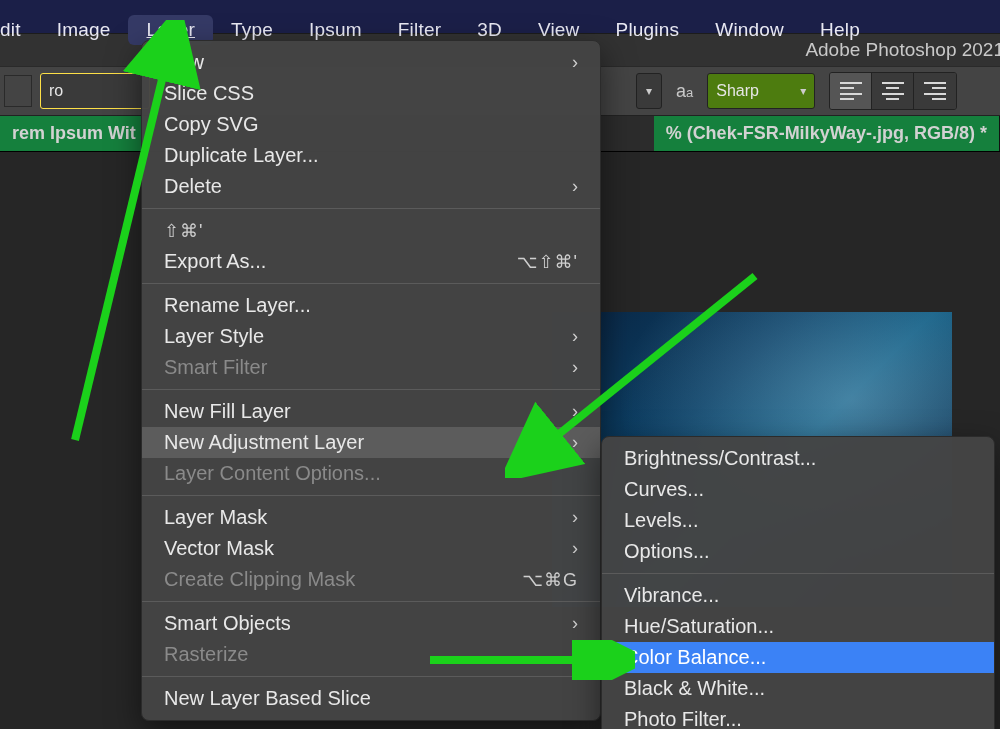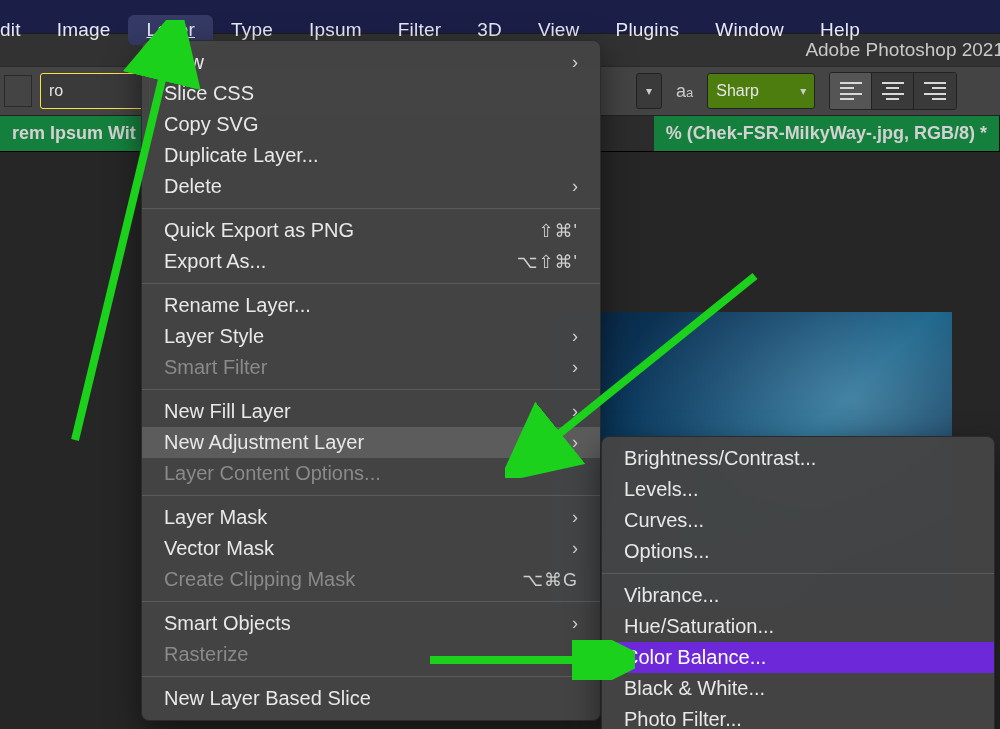--- a/index.html
+++ b/index.html
@@ -44,21 +44,21 @@
 
   
   .menu { position: absolute; background: rgba(68,68,68,0.97); border: 1px solid #2b2b2b; border-radius: 8px; box-shadow: 0 12px 32px rgba(0,0,0,0.5); color: #e8e8e8; font-size: 20px; padding: 6px 0; }
   .menu .row { display: flex; align-items: center; justify-content: space-between; padding: 4px 22px; height: 31px; cursor: default; white-space: nowrap; }
   .menu .row.disabled { color: #8a8a8a; }
   .menu .row.highlight { background: #5c5c5c; }
   .menu .sep { height: 1px; background: #5b5b5b; margin: 6px 0; }
   .menu .shortcut { color: #cfcfcf; font-size: 18px; letter-spacing: 1px; }
   .menu .chev { color: #cfcfcf; font-size: 18px; padding-left: 18px; }
 
-  .submenu .row.sel { background: #6d28d9; color: #fff; }
+  .submenu .row.sel { background: #3b82f6; color: #fff; }
 
   
   .arrow { position: absolute; pointer-events: none; }
 
   .chev-down { font-size: 12px; color: #ccc; }
 </style>
 </head>
 <body>
 
 <div class="menubar">
@@ -144,21 +144,20 @@
     </div>
     <div class="row">
       <span>Duplicate Layer...</span>
     </div>
     <div class="row">
       <span>Delete</span>
       <span class="chev">›</span>
     </div>
     <div class="sep"></div>
     <div class="row">
-      <span>Quick Export as PNG</span>
       <span class="shortcut">⇧⌘'</span>
     </div>
     <div class="row">
       <span>Export As...</span>
       <span class="shortcut">⌥⇧⌘'</span>
     </div>
     <div class="sep"></div>
     <div class="row">
       <span>Rename Layer...</span>
     </div>
@@ -208,24 +207,24 @@
     <div class="row">
       <span>New Layer Based Slice</span>
     </div>
   </div>
 
 <div class="menu submenu" id="sub-menu" style="left:601px; top:436px; width:394px;">
     <div class="row">
       <span>Brightness/Contrast...</span>
     </div>
     <div class="row">
+      <span>Curves...</span>
+    </div>
+    <div class="row">
       <span>Levels...</span>
-    </div>
-    <div class="row">
-      <span>Curves...</span>
     </div>
     <div class="row">
       <span>Options...</span>
     </div>
     <div class="sep"></div>
     <div class="row">
       <span>Vibrance...</span>
     </div>
     <div class="row">
       <span>Hue/Saturation...</span>

